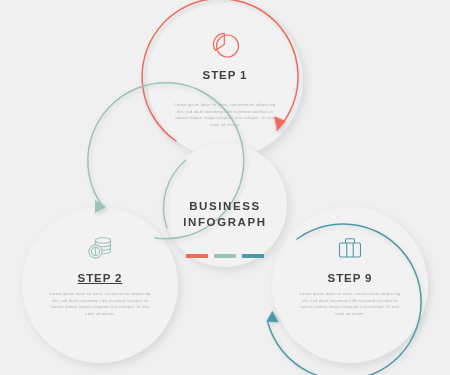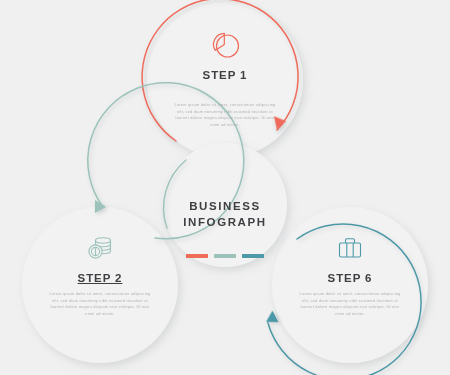--- a/index.html
+++ b/index.html
@@ -187,17 +187,17 @@
   <div class="node" id="node-step-3">
     <span class="node-icon">
       <svg width="34" height="30" viewBox="0 0 34 30">
         <g fill="none" stroke="#4c99a8" stroke-width="1.1" stroke-linejoin="round">
           <rect x="6.5" y="10" width="21" height="14" rx="1.4"></rect>
           <path d="M 12.5 10 L 12.5 7 A 1.3 1.3 0 0 1 13.8 5.7 L 20.2 5.7 A 1.3 1.3 0 0 1 21.5 7 L 21.5 10"></path>
           <path d="M 13.8 10 L 13.8 24 M 20.2 10 L 20.2 24"></path>
         </g>
       </svg>
     </span>
-    <p class="step-title">STEP 6</p>
+    <p class="step-title">STEP 9</p>
     <p class="step-body">Lorem ipsum dolor sit amet, consectetuer adipiscing elit, sed diam nonummy nibh euismod tincidunt ut laoreet dolore magna aliquam erat volutpat. Ut wisi enim ad minim.</p>
   </div>
 
 </div>
 
 </body></html>

